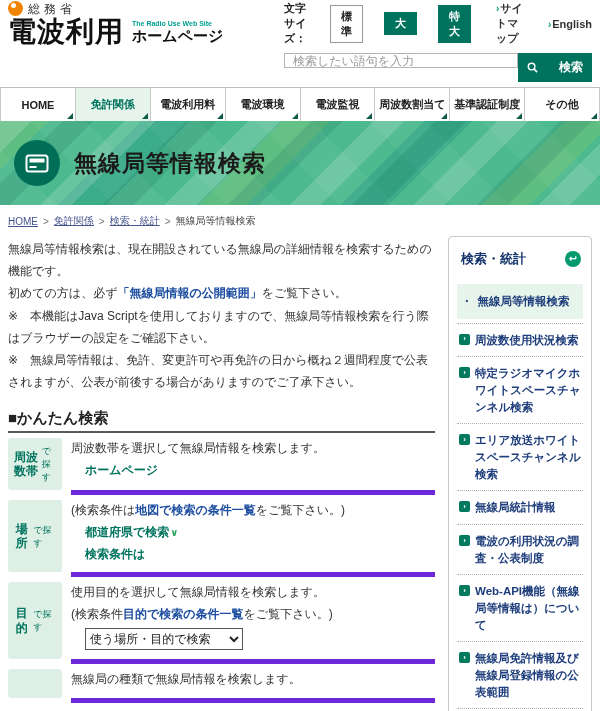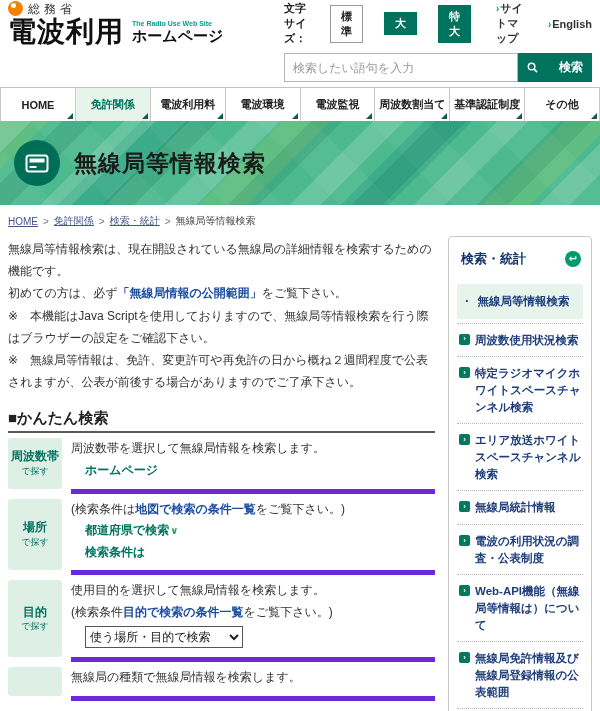--- a/index.html
+++ b/index.html
@@ -21,21 +21,21 @@
 
   .header-right { width:308px; }
   .utility-row { display:flex; align-items:center; justify-content:flex-end; gap:21px; }
   .fs-label { font-size:11px; font-weight:bold; color:#222; }
   .fs-btn { font-size:11px; font-weight:bold; padding:3px 10px; border:1px solid #9a9a9a; background:#fff; color:#222; cursor:pointer; }
   .fs-btn.active-size { background:#fff; }
   .fs-btn.dark { background:#00735e; color:#fff; border-color:#00735e; }
   .util-link { font-size:11px; font-weight:bold; color:#333; text-decoration:none; margin-left:4px; }
   .util-arrow { color:#00a06e; font-size:10px; margin-right:1px; }
   .search-row { display:flex; margin-top:7px; }
-  .search-input { flex:1; height:29px; border:1px solid #b5b5b5; padding:0 8px; font-size:12px; color:#6d28d9; }
+  .search-input { flex:1; height:15px; border:1px solid #b5b5b5; padding:0 8px; font-size:12px; color:#6d28d9; }
   .search-input::placeholder { color:#999; }
   .search-btn { width:74px; height:29px; background:#00735e; color:#fff; border:none; font-size:12px; font-weight:bold; display:flex; align-items:center; justify-content:center; gap:21px; cursor:pointer; }
 
   
   .nav { display:flex; border-top:1px solid #c0c0c0; height:34px; }
   .nav-tab { flex:1; position:relative; display:flex; align-items:center; justify-content:center; font-size:11px; font-weight:bold; color:#222; background:#fff; border-right:1px solid #c9c9c9; cursor:pointer; }
   .nav-tab:first-child { border-left:1px solid #c9c9c9; }
   .nav-tab::after { content:""; position:absolute; right:2px; bottom:2px; width:0; height:0; border-left:6px solid transparent; border-bottom:6px solid #0e5b49; }
   .nav-tab.active { background:#e7f4ec; color:#00735e; }
 
@@ -59,21 +59,21 @@
   
   .main { display:flex; padding:0 8px; gap:13px; align-items:flex-start; }
   .content-col { flex:1; min-width:0; }
   .intro { font-size:12px; color:#333; line-height:1.85; margin-top:4px; }
   .intro p { margin:0; }
   .link-blue { color:#1d4ea0; font-weight:bold; text-decoration:none; cursor:pointer; }
 
   .easy-title { margin-top:16px; font-size:15px; font-weight:bold; color:#222; padding-bottom:3px; border-bottom:2px solid #5a5a5a; }
 
   .es-row { display:flex; gap:9px; }
-  .es-label { width:54px; flex-shrink:0; background:#def0e5; border-radius:3px; display:flex; flex-direction:column; align-items:center; justify-content:center; padding:6px 2px; margin:5px 0; }
+  .es-label { width:54px; flex-shrink:0; background:#def0e5; border-radius:3px; display:flex; flex-direction:row; align-items:center; justify-content:center; padding:6px 2px; margin:5px 0; }
   .es-label-main { font-size:12px; font-weight:bold; color:#00735e; text-align:center; line-height:1.2; }
   .es-label-sub { font-size:9px; color:#00735e; margin-top:1px; }
   .es-content { flex:1; border-bottom:5px solid #6d28d9; padding:5px 0 7px 0; font-size:12px; color:#333; line-height:1.8; }
   .es-desc { margin:0; }
   .es-note { margin:0; }
   .es-link { display:block; margin-left:14px; color:#00735e; font-weight:bold; text-decoration:none; cursor:pointer; }
   .chev { color:#2aa05a; font-size:10px; margin-left:1px; }
   .es-select { margin:3px 0 2px 14px; width:158px; height:22px; font-size:12px; border:1px solid #555; background:#fff; color:#222; font-family:inherit; }
 
   

